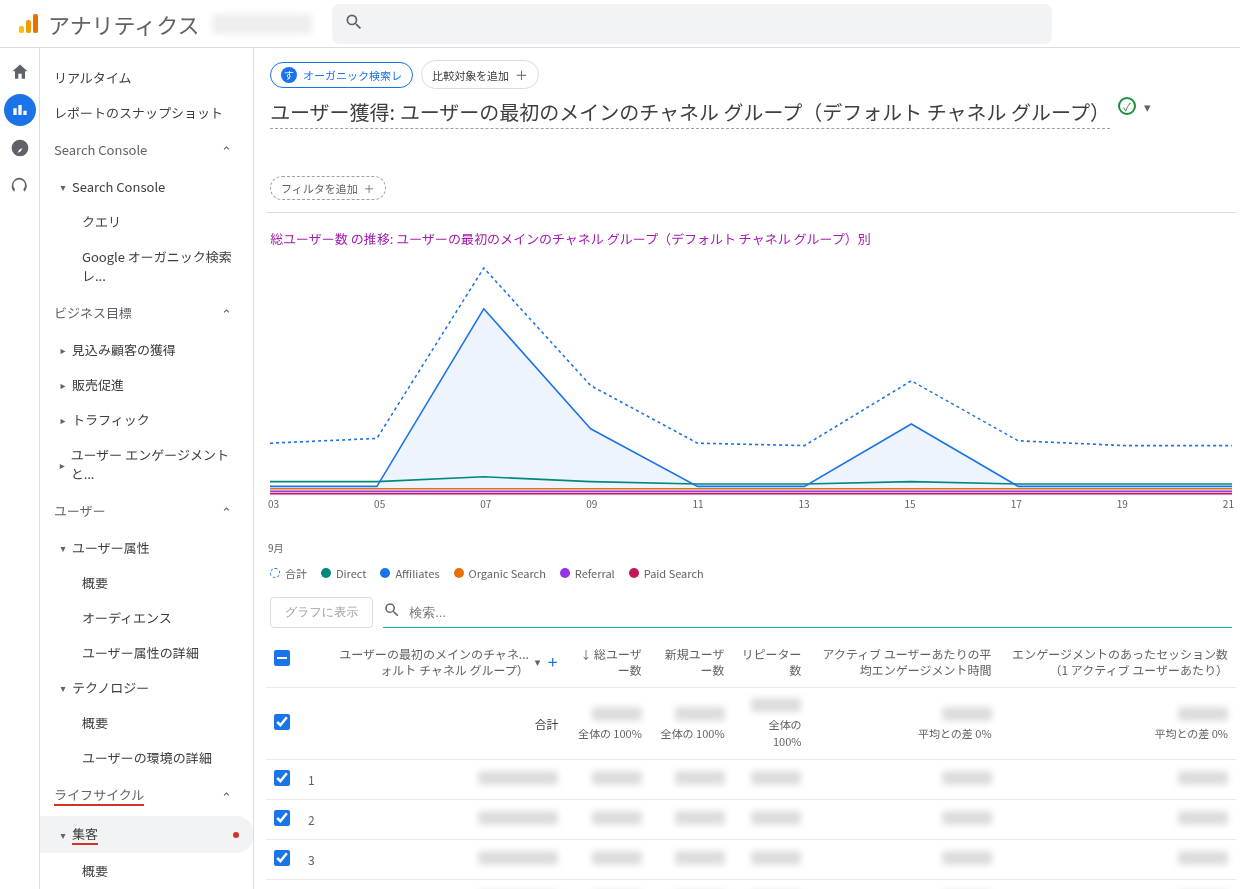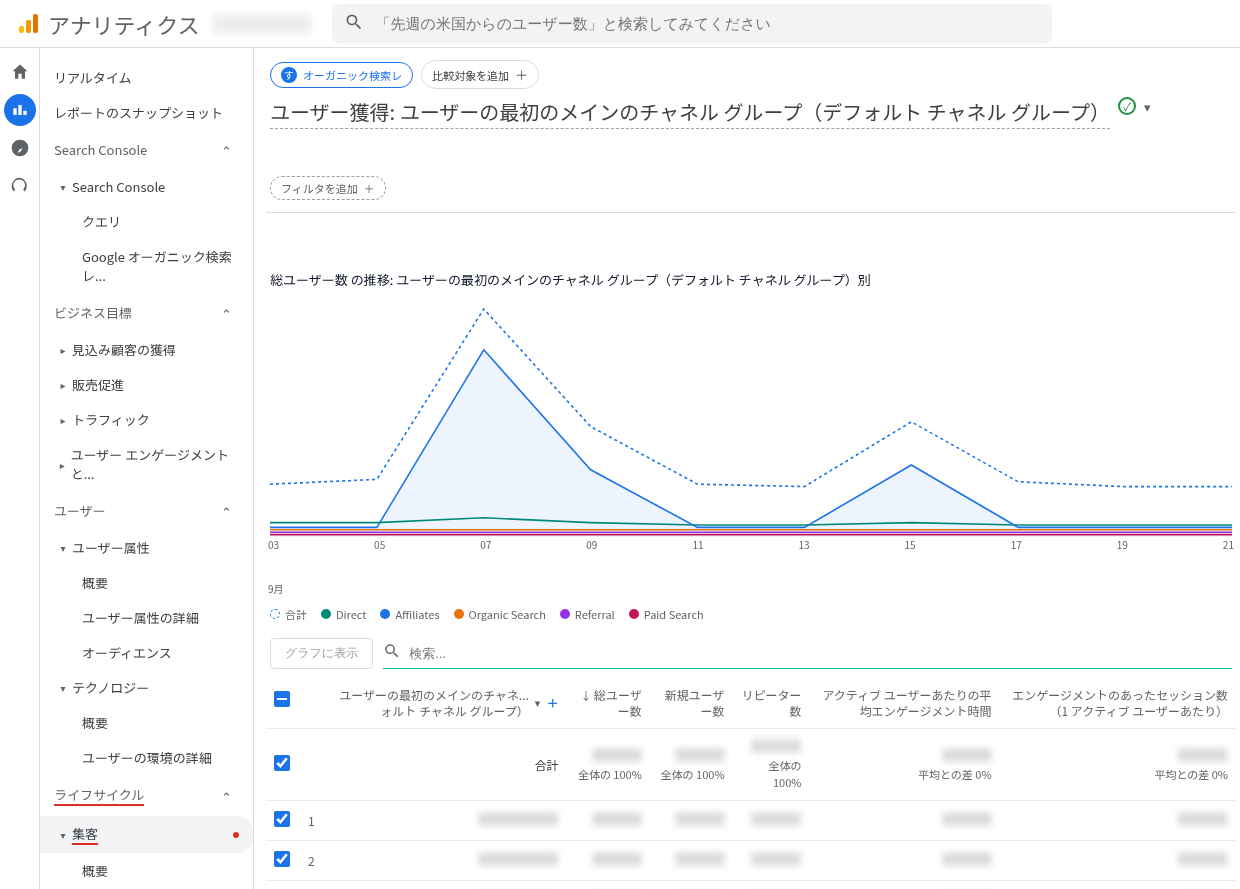--- a/index.html
+++ b/index.html
@@ -39,21 +39,21 @@
   .chip.primary .badge { background: #1a73e8; color: #fff; border-radius: 50%; width: 16px; height: 16px; display: inline-flex; align-items: center; justify-content: center; font-size: 10px; }
   .chip .plus { font-size: 13px; color: #5f6368; }
   
   .page-title-row { padding: 0 16px 6px; display: flex; align-items: flex-start; gap: 8px; }
   .page-title { font-size: 20px; color: #3c4043; border-bottom: 1px dashed #9aa0a6; padding-bottom: 2px; }
   .status-ico { width: 18px; height: 18px; border: 2px solid #1e8e3e; border-radius: 50%; display: inline-flex; align-items: center; justify-content: center; color: #1e8e3e; font-size: 11px; }
   .filter-row { padding: 0 16px 12px; margin-top: 41px; }
   .filter-chip { border: 1px dashed #9aa0a6; border-radius: 16px; padding: 3px 10px; font-size: 11px; color: #5f6368; display: inline-flex; align-items: center; gap: 6px; cursor: pointer; }
   
   .card { margin: 0 4px 0 12px; border-top: 1px solid #dadce0; padding-top: 16px; }
-  .chart-title { font-size: 13px; color: #0f172a; padding: 0 4px 8px; margin-top: 41px; }
+  .chart-title { font-size: 13px; color: #a21caf; padding: 0 4px 8px; }
   .chart-box { height: 240px; position: relative; margin: 0 4px; }
   .chart-svg { width: 100%; height: 100%; }
   .x-ticks { display: flex; justify-content: space-between; font-size: 10px; color: #5f6368; padding: 0 2px; }
   .x-month { font-size: 10px; color: #5f6368; padding-left: 2px; margin-top: 29px; }
   .legend { display: flex; gap: 14px; font-size: 11px; color: #5f6368; padding: 10px 4px 16px; flex-wrap: wrap; }
   .legend span { display: inline-flex; align-items: center; gap: 5px; }
   .legend .sw { width: 10px; height: 10px; border-radius: 50%; }
   
   .table-controls { display: flex; align-items: center; gap: 10px; padding: 0 4px 8px; }
   .btn-outline { border: 1px solid #dadce0; background: #fff; color: #9aa0a6; border-radius: 4px; padding: 6px 14px; font-size: 12px; cursor: pointer; }
@@ -87,21 +87,20 @@
         <rect x="10" y="8" width="5" height="13" rx="2" fill="#f29900"></rect>
         <rect x="17" y="2" width="5" height="19" rx="2" fill="#e37400"></rect>
       </svg>
   </span>
   <span class="app-name">アナリティクス</span>
   <span class="account-blur"></span>
   <div class="search-wrap">
     <span><svg viewBox="0 0 24 24">
           <path d="M15.5 14h-.79l-.28-.27A6.471 6.471 0 0016 9.5 6.5 6.5 0 109.5 16c1.61 0 3.09-.59 4.23-1.57l.27.28v.79l5 4.99L20.49 19l-4.99-5zm-6 0C7.01 14 5 11.99 5 9.5S7.01 5 9.5 5 14 7.01 14 9.5 11.99 14 9.5 14z"></path>
         </svg></span>
-    <input class="search-input" placeholder="「先週の米国からのユーザー数」と検索してみてください" style="">
   </div>
 </div>
 
 <div class="layout">
 
   <div class="rail">
     <div class="rail-btn">
         <svg viewBox="0 0 24 24">
           <path d="M12 3l9 8h-3v9h-4v-6H10v6H6v-9H3z"></path>
         </svg>
@@ -161,22 +160,22 @@
 
     <div class="side-section">
       <span>ユーザー</span>
         <span class="chev">⌃</span>
     </div>
     <div class="side-item">
         <span class="caret">▾</span>
         <span>ユーザー属性</span>
       </div>
     <div class="side-item side-sub2">概要</div>
+    <div class="side-item side-sub2">オーディエンス</div>
     <div class="side-item side-sub2">ユーザー属性の詳細</div>
-    <div class="side-item side-sub2">オーディエンス</div>
     <div class="side-item">
         <span class="caret">▾</span>
         <span>テクノロジー</span>
       </div>
     <div class="side-item side-sub2">概要</div>
     <div class="side-item side-sub2">ユーザーの環境の詳細</div>
 
     <div class="side-section">
       <span class="section-underline">ライフサイクル</span>
         <span class="chev">⌃</span>

